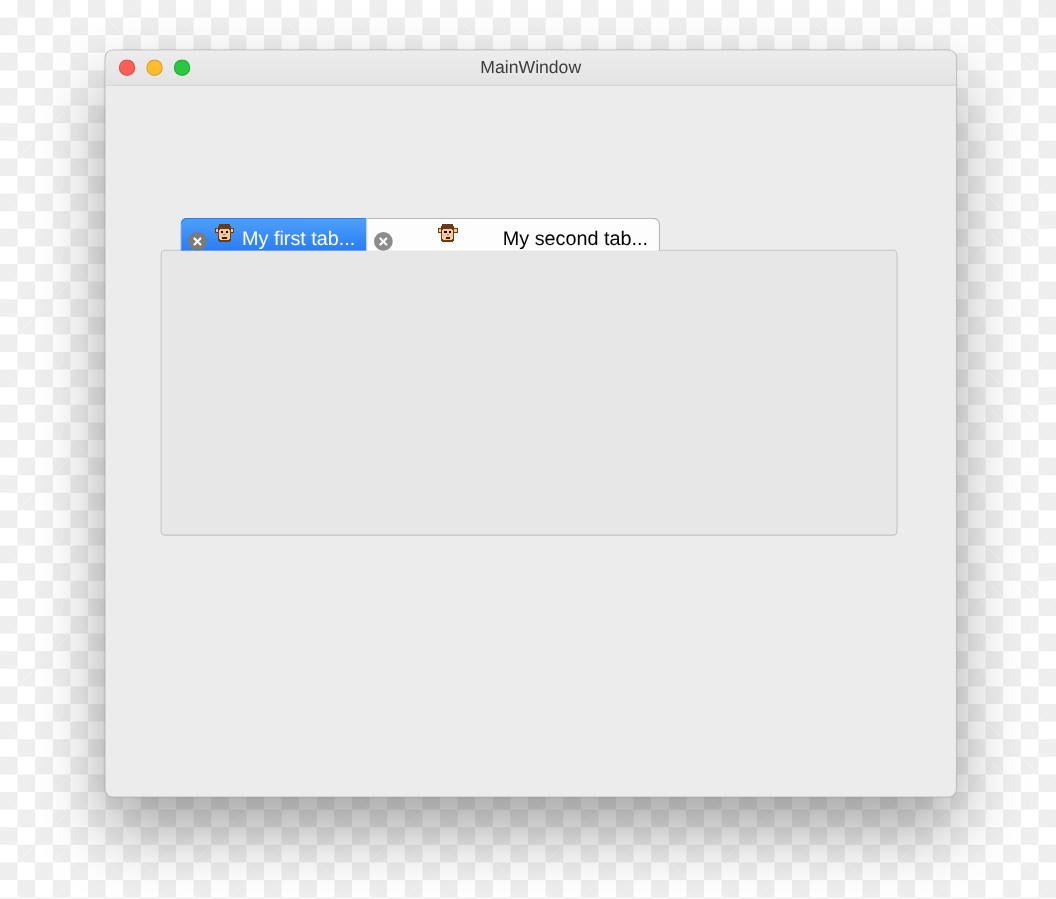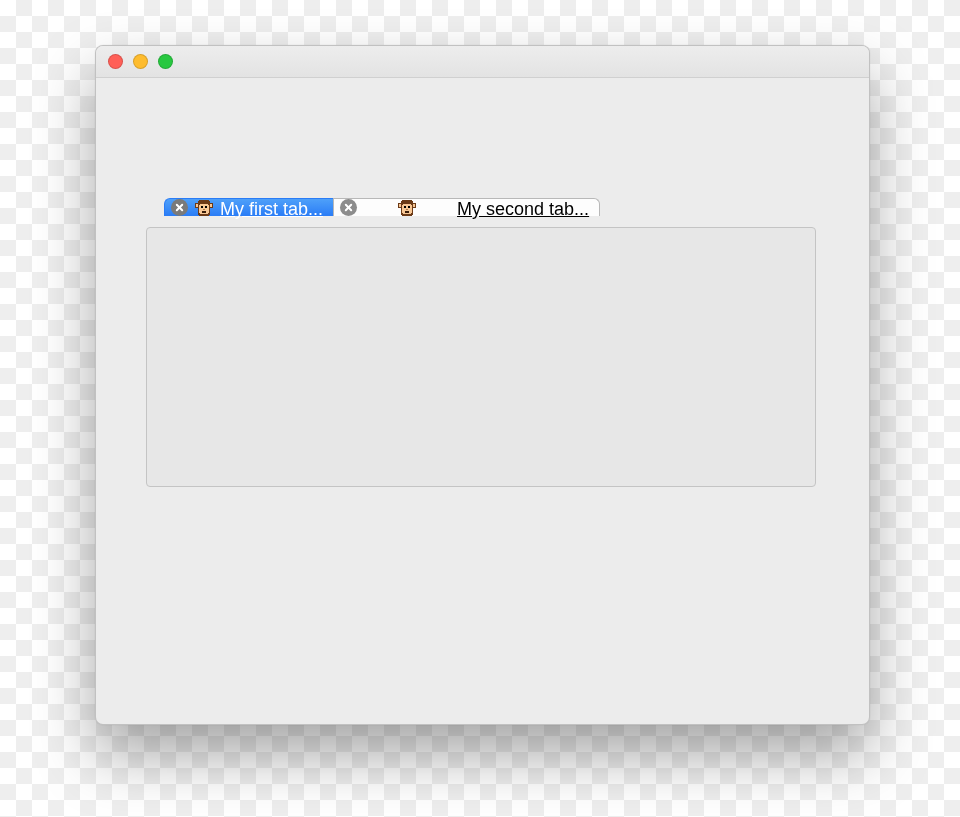--- a/index.html
+++ b/index.html
@@ -62,31 +62,30 @@
   .tab-widget {
     width: 670px;
   }
   .tab-bar {
     display: flex;
     margin-left: 18px;
     height: 30px;
   }
   .tab {
     display: flex;
-    align-items: flex-start;
-    height: 18px;
+    align-items: flex-end;
+    height: 30px;
     padding: 0 10px 0 6px;
     font-size: 18px;
     border: 1px solid #b8b8b8;
     border-bottom: none;
     background: #fdfdfd;
     gap: 6px;
     cursor: default;
     white-space: nowrap;
-    text-decoration: underline;
   }
   .tab:first-child {
     border-top-left-radius: 6px;
     border-right: none;
   }
   .tab:last-child {
     border-top-right-radius: 6px;
     gap: 40px;
   }
   .tab.active {
@@ -122,20 +121,21 @@
 </head>
 <body>
 
 <div class="window">
   <div class="titlebar">
     <div class="traffic">
       <div class="dot red"></div>
       <div class="dot yellow"></div>
       <div class="dot green"></div>
     </div>
+    <div class="title">MainWindow</div>
   </div>
 
   <div class="content-area">
     <div class="tab-widget">
       <div class="tab-bar">
 
         <div class="tab active">
           <span class="close-btn">
             <svg viewBox="0 0 10 10">
                 <line x1="2" y1="2" x2="8" y2="8"></line>

